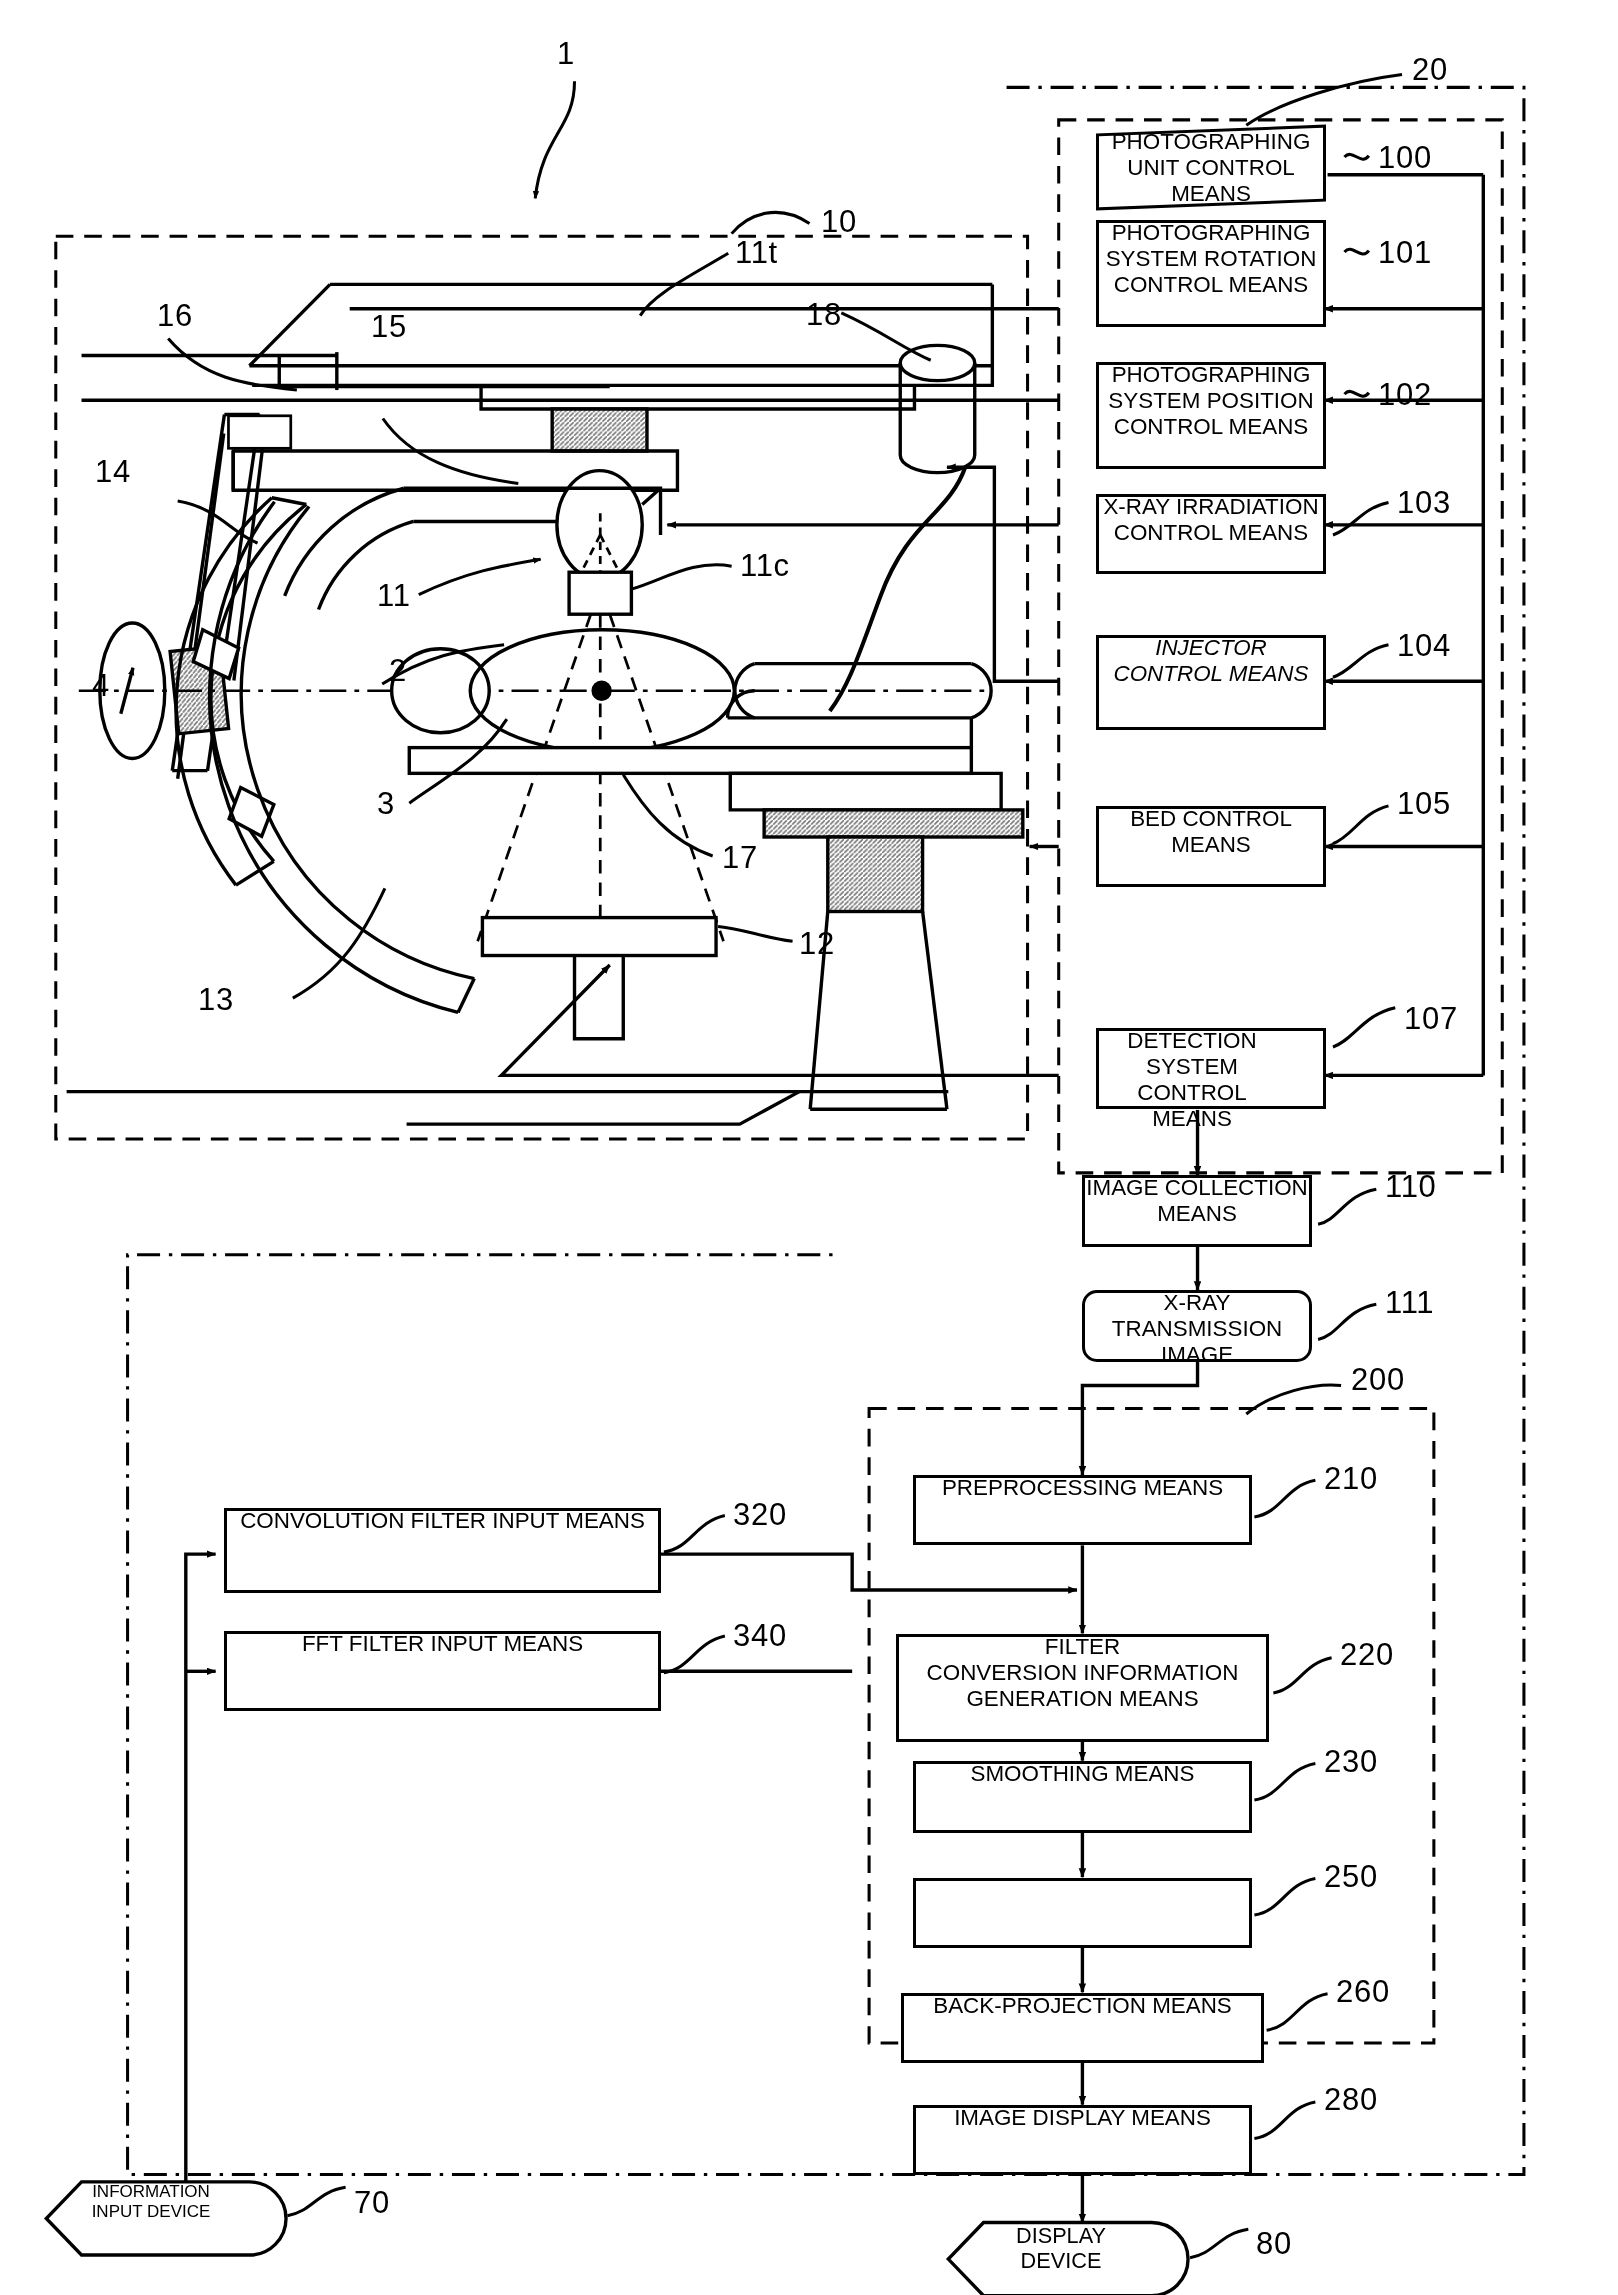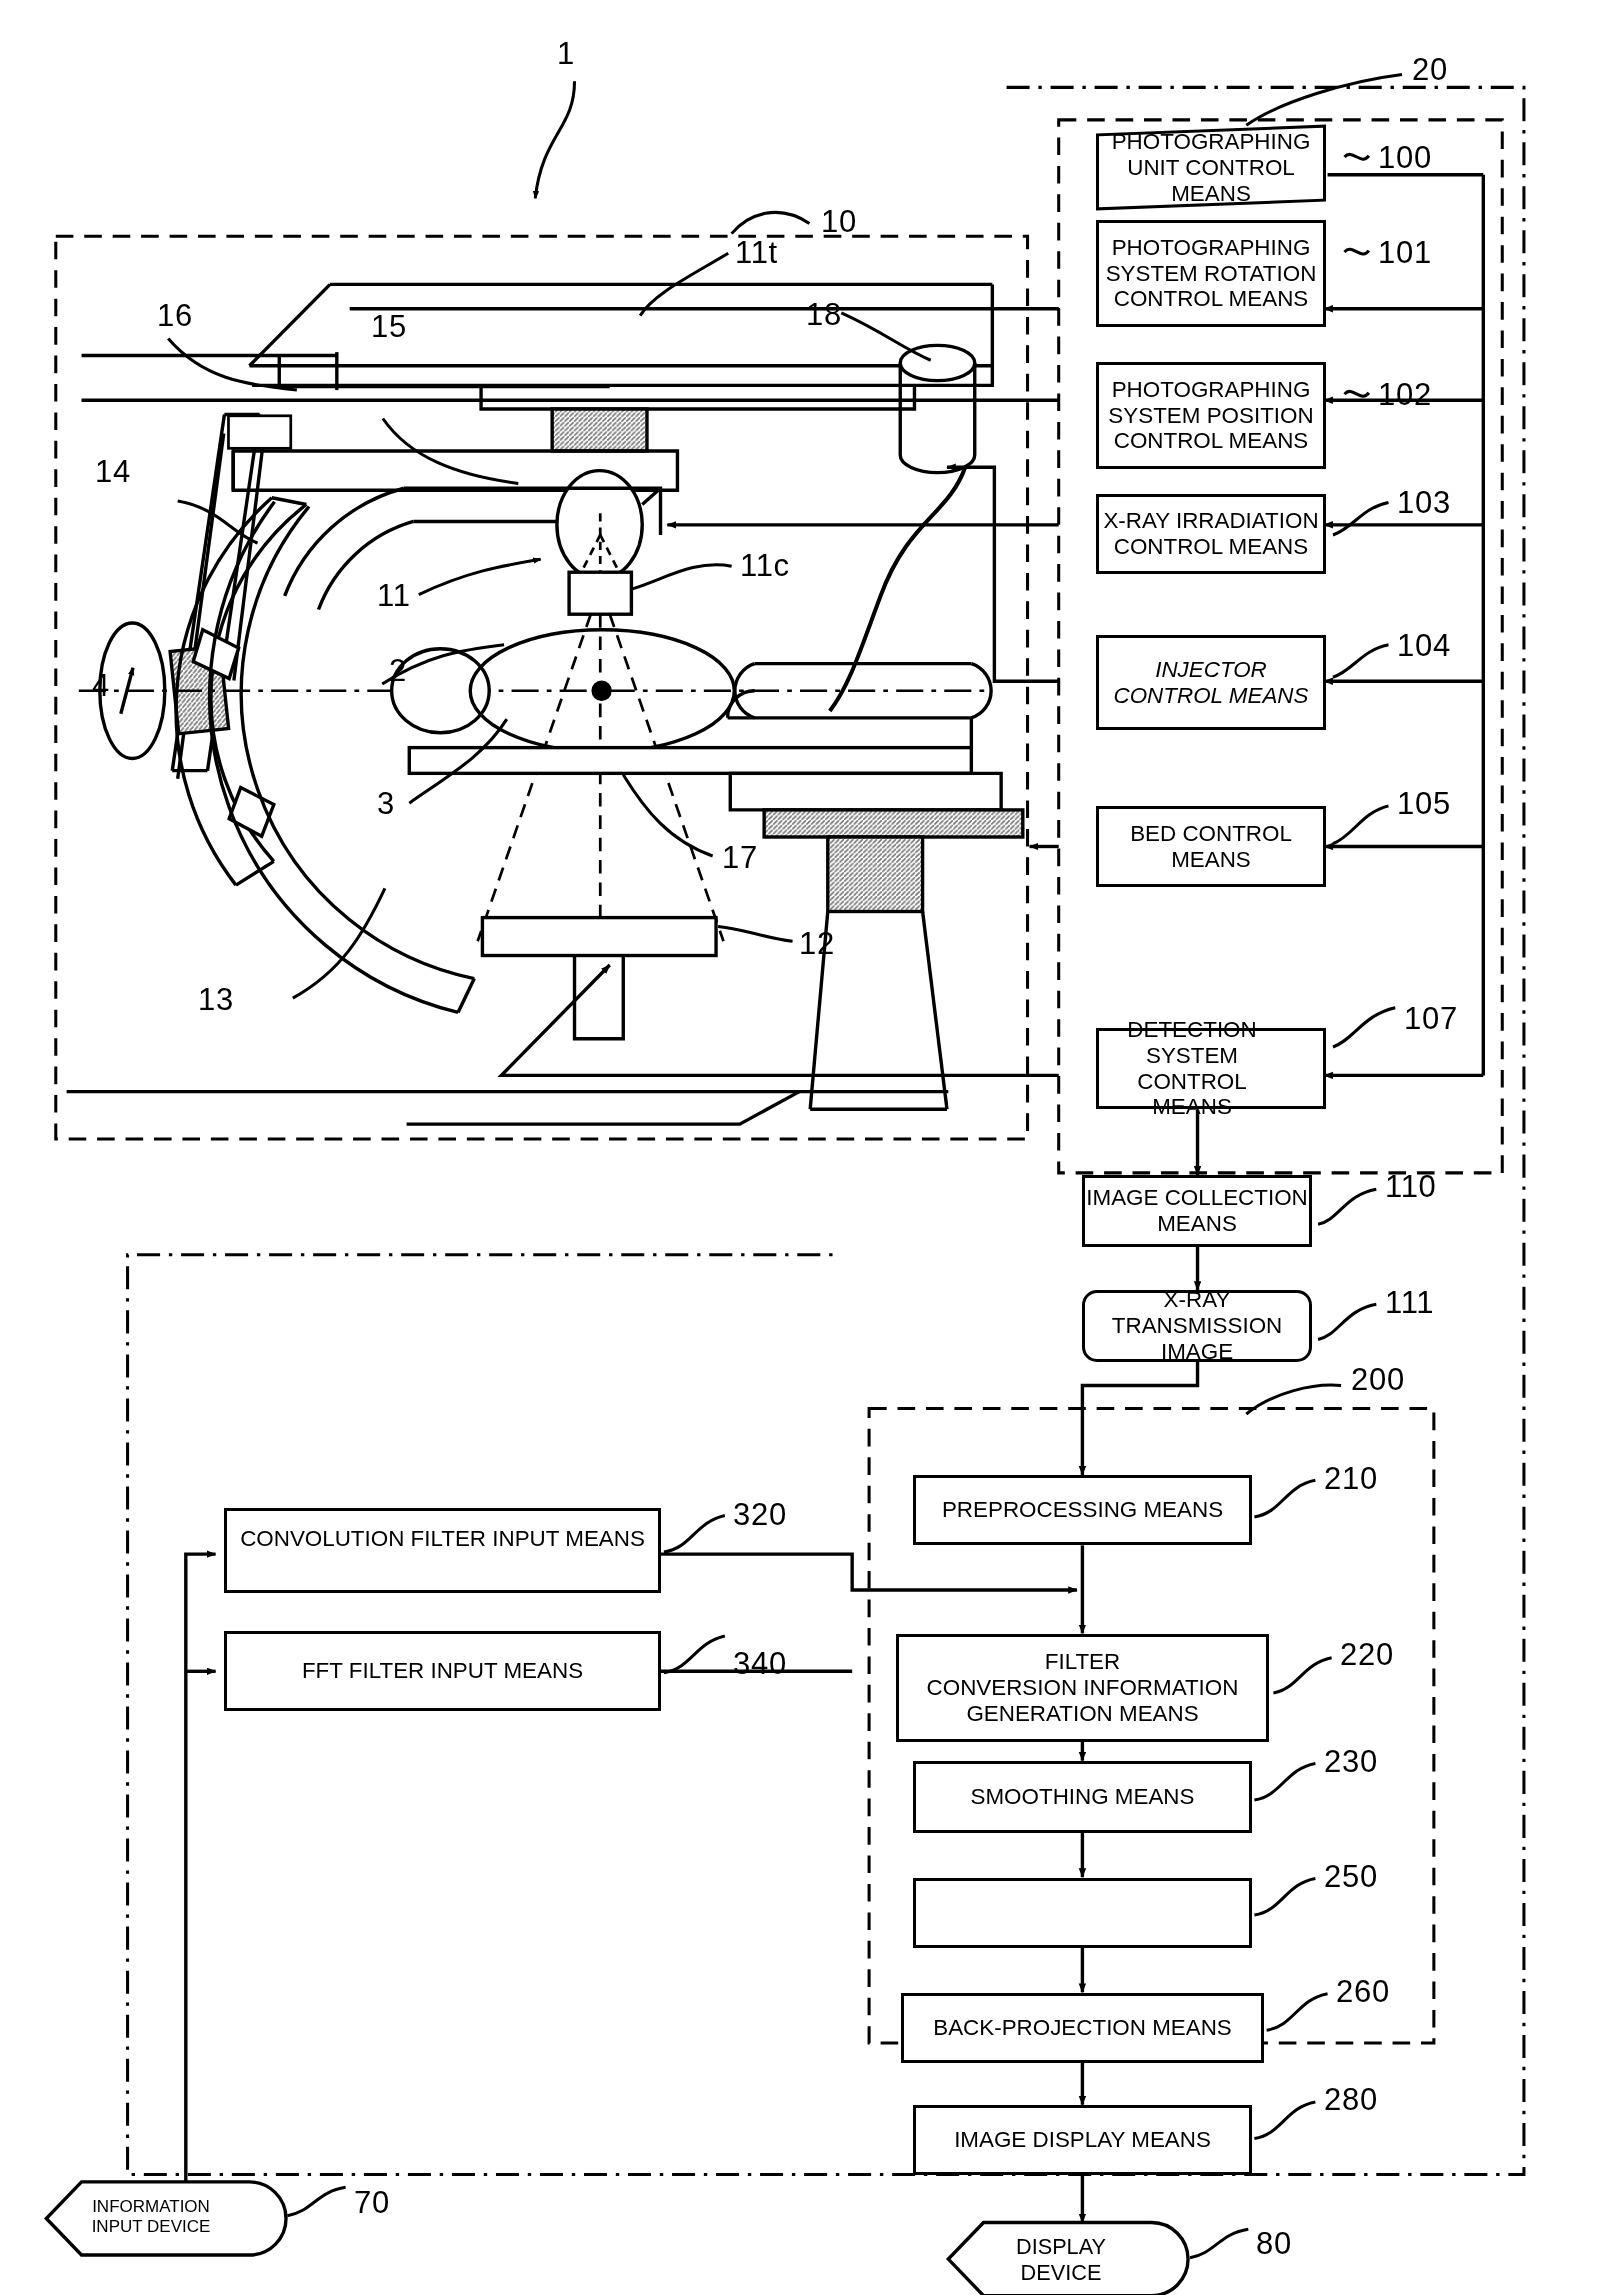--- a/index.html
+++ b/index.html
@@ -3,21 +3,21 @@
 <meta charset="utf-8">
 <style>
   html,body{margin:0;padding:0;background:#fff;}
   body{width:1619px;height:2295px;position:relative;overflow:hidden;
        font-family:"Liberation Sans","DejaVu Sans",sans-serif;color:#000;}
   #stage{position:absolute;left:0;top:0;width:1619px;height:2295px;}
   svg.layer{position:absolute;left:0;top:0;width:1619px;height:2295px;pointer-events:none;}
   .lbl{position:absolute;font-family:"Liberation Sans","DejaVu Sans",sans-serif;
        color:#000;white-space:nowrap;line-height:1.12;}
   .ref{font-size:31px;letter-spacing:0.7px;}
-  .boxlabel{position:absolute;display:flex;align-items:center;justify-content:center;
+  .boxlabel{position:absolute;display:flex;align-items:flex-start;justify-content:center;
             text-align:center;font-size:22.4px;line-height:1.16;letter-spacing:0px;}
   .pbox{position:absolute;border:3.4px solid #000;background:#fff;box-sizing:border-box;}
 </style>
 </head>
 <body>
 
 <div id="stage">
 
 <svg class="layer" viewBox="0 0 2390 3389">
   <defs>
@@ -408,21 +408,21 @@
 <div class="lbl ref" style="left:1385px;top:1286px;">111</div>
 <div class="lbl ref" style="left:1351px;top:1363px;">200</div>
 <div class="lbl ref" style="left:1324px;top:1462px;">210</div>
 <div class="lbl ref" style="left:1340px;top:1638px;">220</div>
 <div class="lbl ref" style="left:1324px;top:1745px;">230</div>
 <div class="lbl ref" style="left:1324px;top:1860px;">250</div>
 <div class="lbl ref" style="left:1336px;top:1975px;">260</div>
 <div class="lbl ref" style="left:1324px;top:2083px;">280</div>
 
 <div class="lbl ref" style="left:733px;top:1498px;">320</div>
-<div class="lbl ref" style="left:733px;top:1619px;margin-top:28px;">340</div>
+<div class="lbl ref" style="left:733px;top:1619px;">340</div>
 
 <div class="lbl ref" style="left:354px;top:2186px;">70</div>
 <div class="lbl ref" style="left:1256px;top:2227px;">80</div>
 
 <div class="lbl ref" style="left:157px;top:299px;">16</div>
 <div class="lbl ref" style="left:371px;top:310px;">15</div>
 <div class="lbl ref" style="left:806px;top:298px;">18</div>
 <div class="lbl ref" style="left:95px;top:455px;">14</div>
 <div class="lbl ref" style="left:735px;top:236px;">11t</div>
 <div class="lbl ref" style="left:740px;top:549px;">11c</div>

